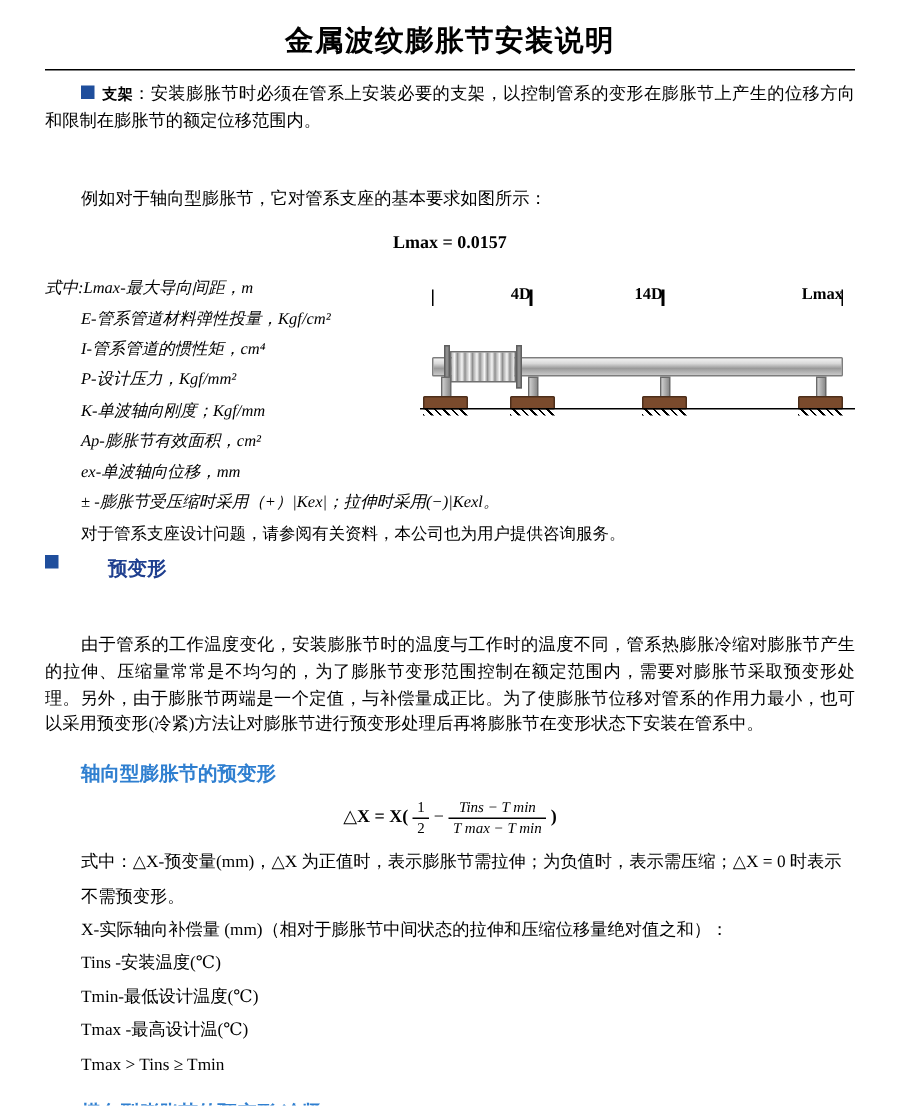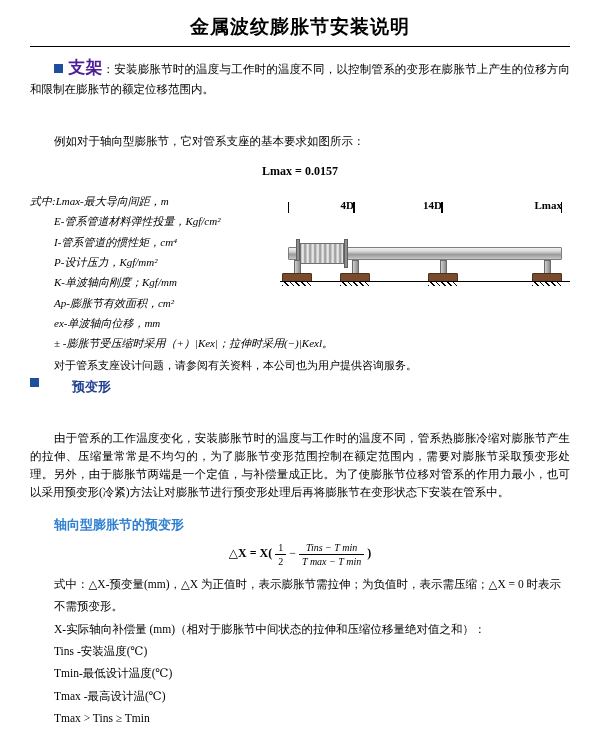--- a/index.html
+++ b/index.html
@@ -71,23 +71,23 @@
     font-size: 13px;
   }
   .inline-head-para {
     font-size: 11.5px;
     line-height: 1.55;
     text-align: justify;
     margin: 8px 0 0 0;
     text-indent: 24px;
   }
   .inline-blue {
-    color: #4c1d95;
-    font-weight: bold;
-    font-size: 17px;
+    color: #000000;
+    font-weight: bold;
+    font-size: 10px;
   }
   .sub-head {
     font-size: 13px;
     font-weight: bold;
     color: #2f7fd0;
     margin: 14px 0 4px 24px;
   }
   .formula-box {
     text-align: center;
     margin: 10px 0 4px 0;
@@ -309,21 +309,21 @@
 <body>
 
 <div class="page">
 
   <div class="title">金属波纹膨胀节安装说明</div>
   <div class="title-rule"></div>
 
   <div class="content">
 
     <div class="inline-head-para">
-      <span class="blue-square"></span><span class="inline-blue">支架</span>：<span>安装膨胀节时的温度与工作时的温度不同，以控制管系的变形在膨胀节上产生的位移方向和限制在膨胀节的额定位移范围内。</span>
+      <span class="blue-square"></span><span class="inline-blue">支架</span>：<span>安装膨胀节时必须在管系上安装必要的支架，以控制管系的变形在膨胀节上产生的位移方向和限制在膨胀节的额定位移范围内。</span>
     </div>
 
     <div class="para indent">例如对于轴向型膨胀节，它对管系支座的基本要求如图所示：</div>
 
     <div class="formula-box">
       <span class="formula">
         <span>Lmax = 0.0157</span>
       </span>
     </div>
 

